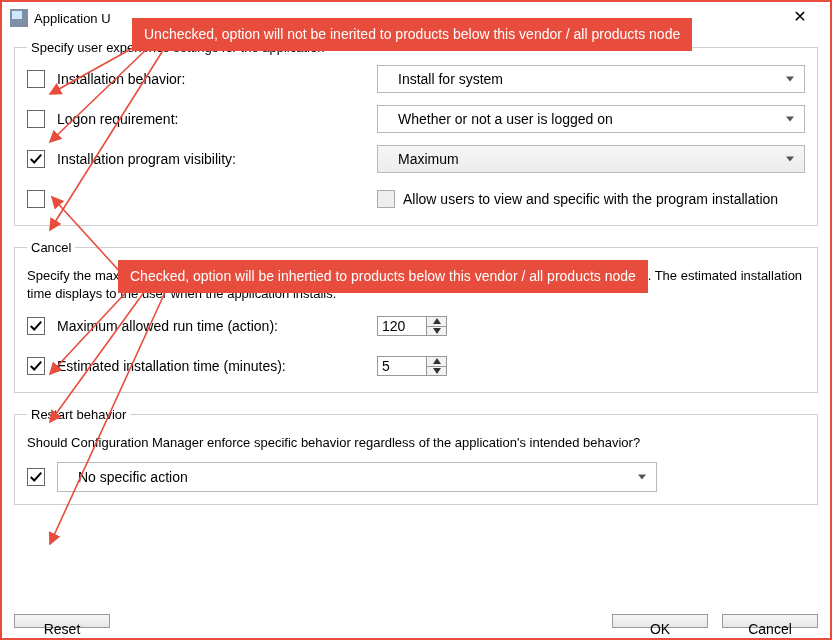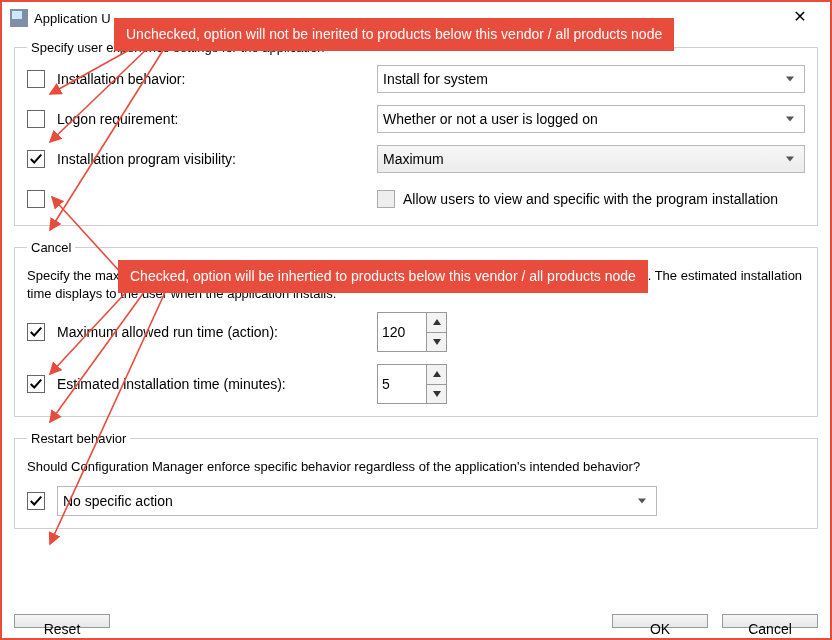--- a/index.html
+++ b/index.html
@@ -98,42 +98,42 @@
   }
   .lbl.short { flex:0 0 320px; }
 
   .select {
     flex:1;
     height:28px;
     border:1px solid #b9b9b9;
     background:linear-gradient(#f6f6f6,#ececec);
     display:flex;
     align-items:center;
-    padding:0 5px;
+    padding:0 20px;
     position:relative;
     cursor:pointer;
     font-size:14px;
     color:#000;
   }
   .select::after{
     content:"";
     position:absolute;
     right:10px; top:50%;
     width:0;height:0;
     border-left:4px solid transparent;
     border-right:4px solid transparent;
     border-top:5px solid #555;
     transform:translateY(-50%);
   }
   .select.white { background:#fff; }
 
   .spin {
     display:flex;
     width:70px;
-    height:40px;
+    height:20px;
     border:1px solid #999;
   }
   .spin input {
     width:48px;
     border:none;
     outline:none;
     padding:0 4px;
     font-size:14px;
     font-family:inherit;
   }
@@ -339,21 +339,21 @@
 </div>
 
 <div class="btnbar">
   <div class="btn">Reset</div>
   <div class="spacer"></div>
   <div class="btn">OK</div>
   <div style="width:14px"></div>
   <div class="btn">Cancel</div>
 </div>
 
-<div class="callout" style="left:112px; top:16px;">Unchecked, option will not be inerited to products below this vendor / all products node</div>
+<div class="callout" style="left:130px; top:16px;">Unchecked, option will not be inerited to products below this vendor / all products node</div>
 <div class="callout" style="left:116px; top:258px;">Checked, option will be inhertied to products below this vendor / all products node</div>
 
 <svg class="overlay">
   <defs>
     <marker id="arrowhead" markerWidth="8" markerHeight="8" refX="7" refY="4" orient="auto">
       <path d="M0 0 L8 4 L0 8 Z" fill="#e74c3c"></path>
     </marker>
   </defs>
 
   <line x1="138" y1="42" x2="48" y2="92" stroke="#e74c3c" stroke-width="1.6" marker-end="url(#arrowhead)"></line>

